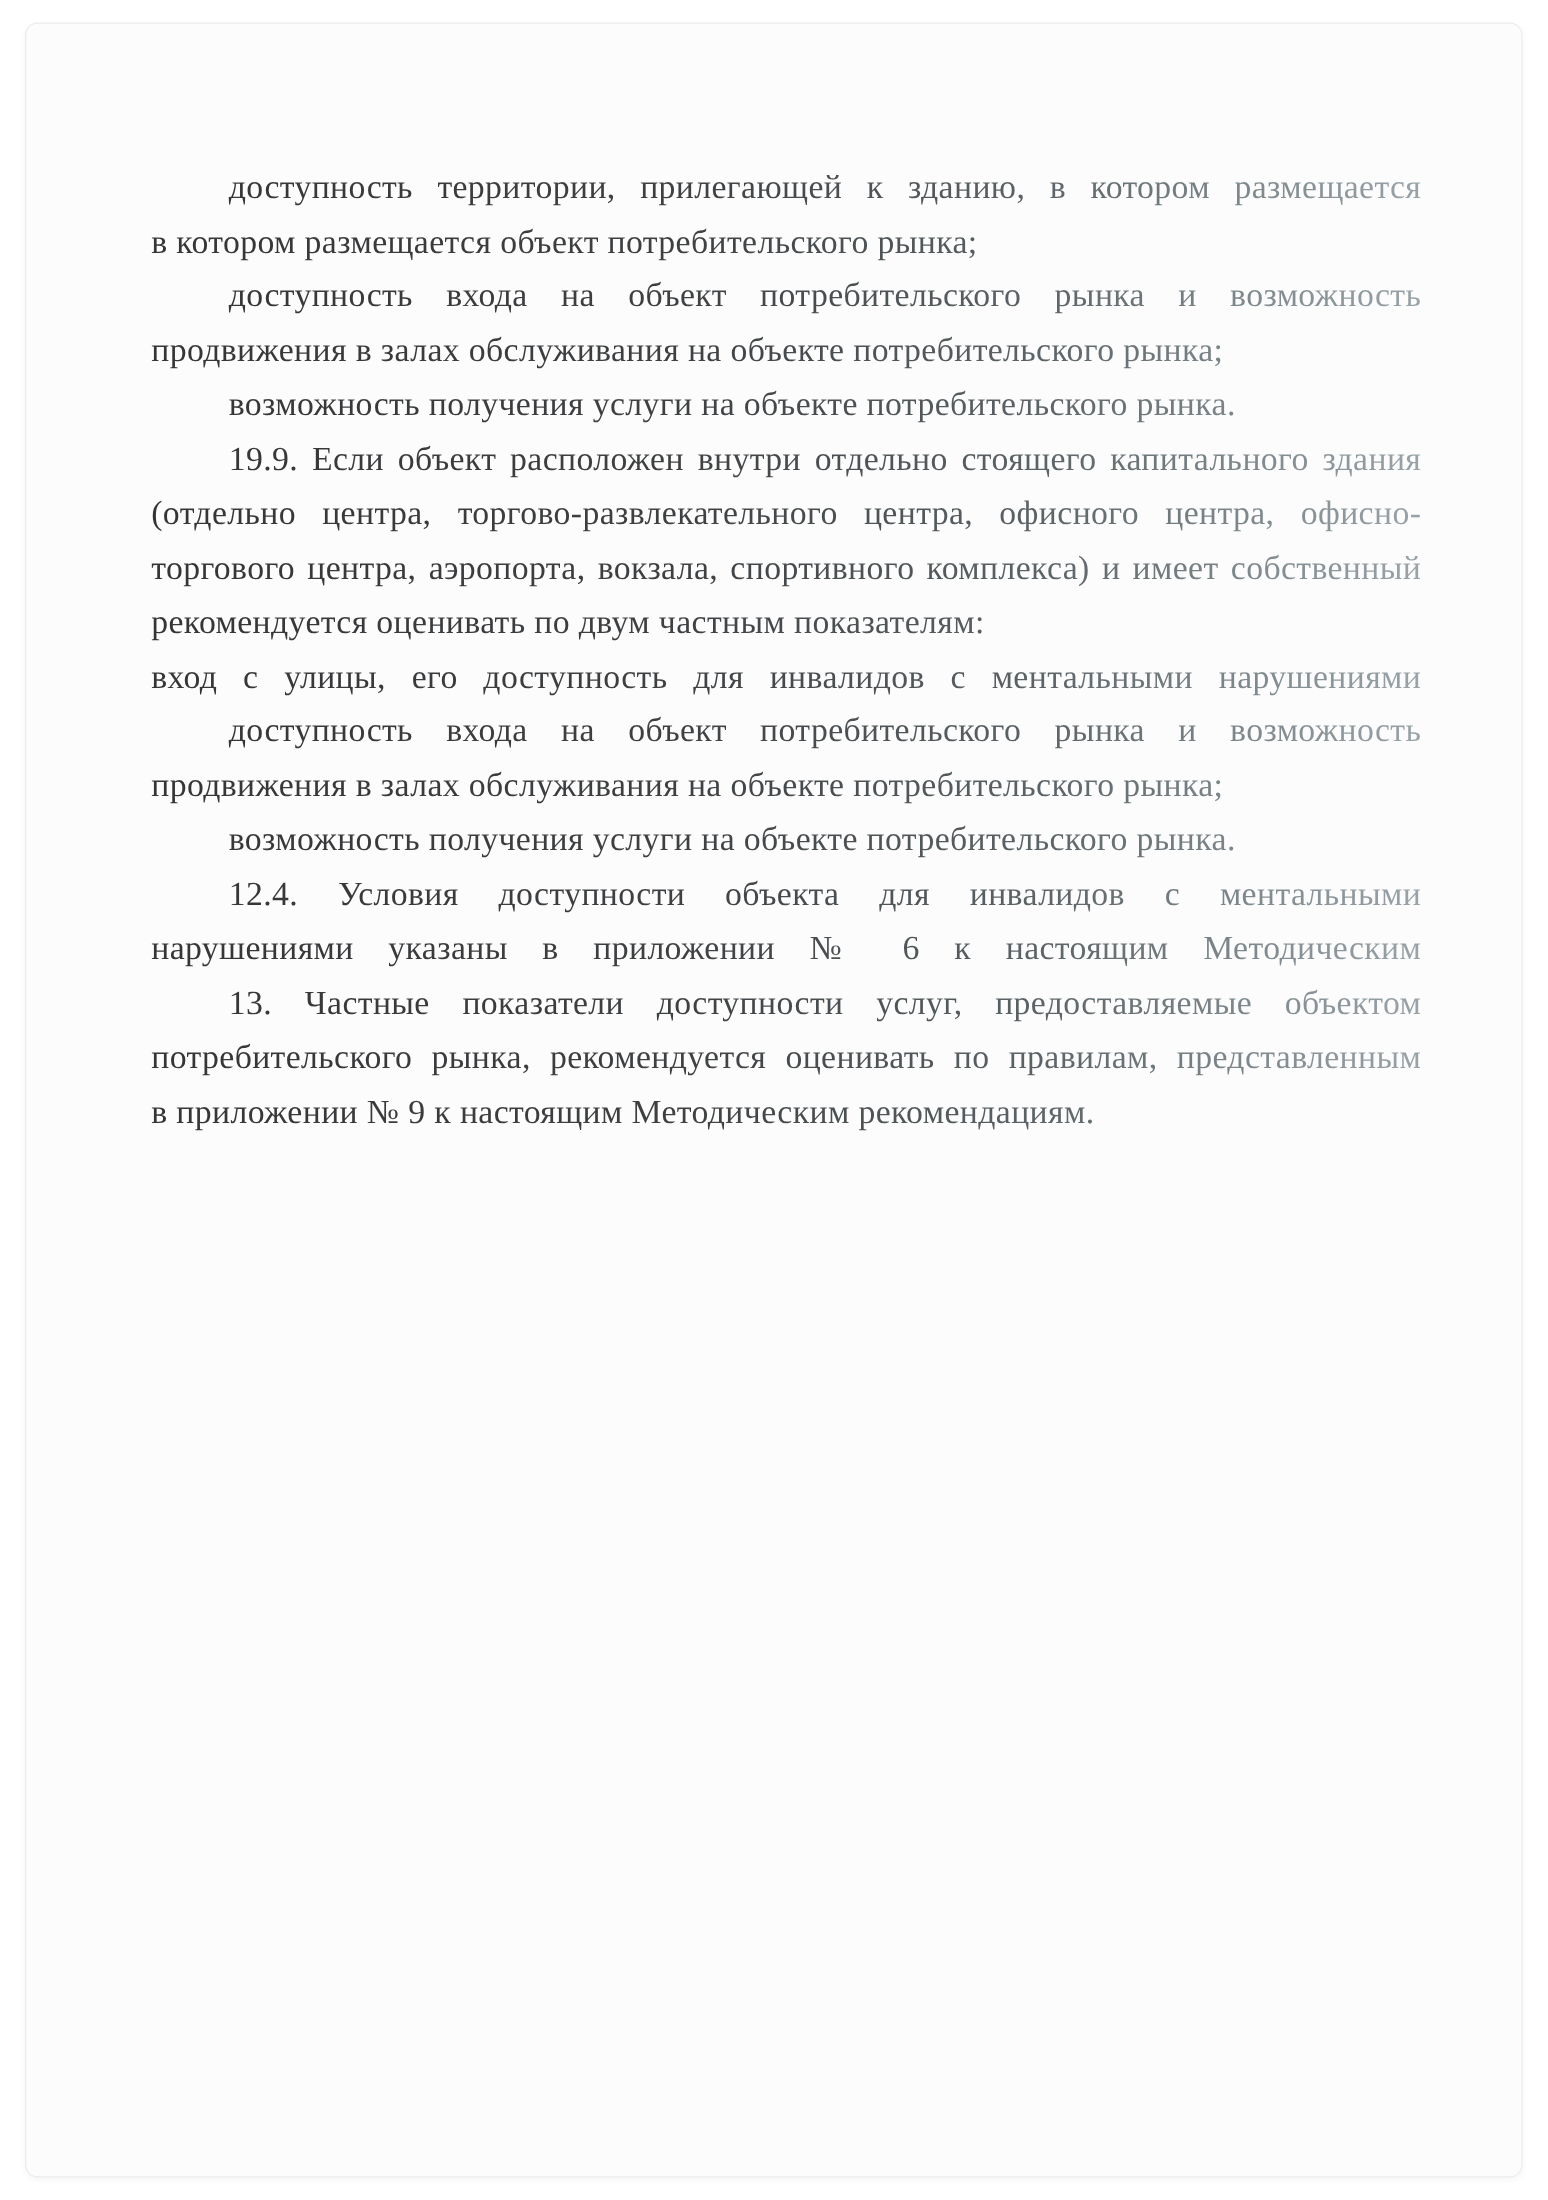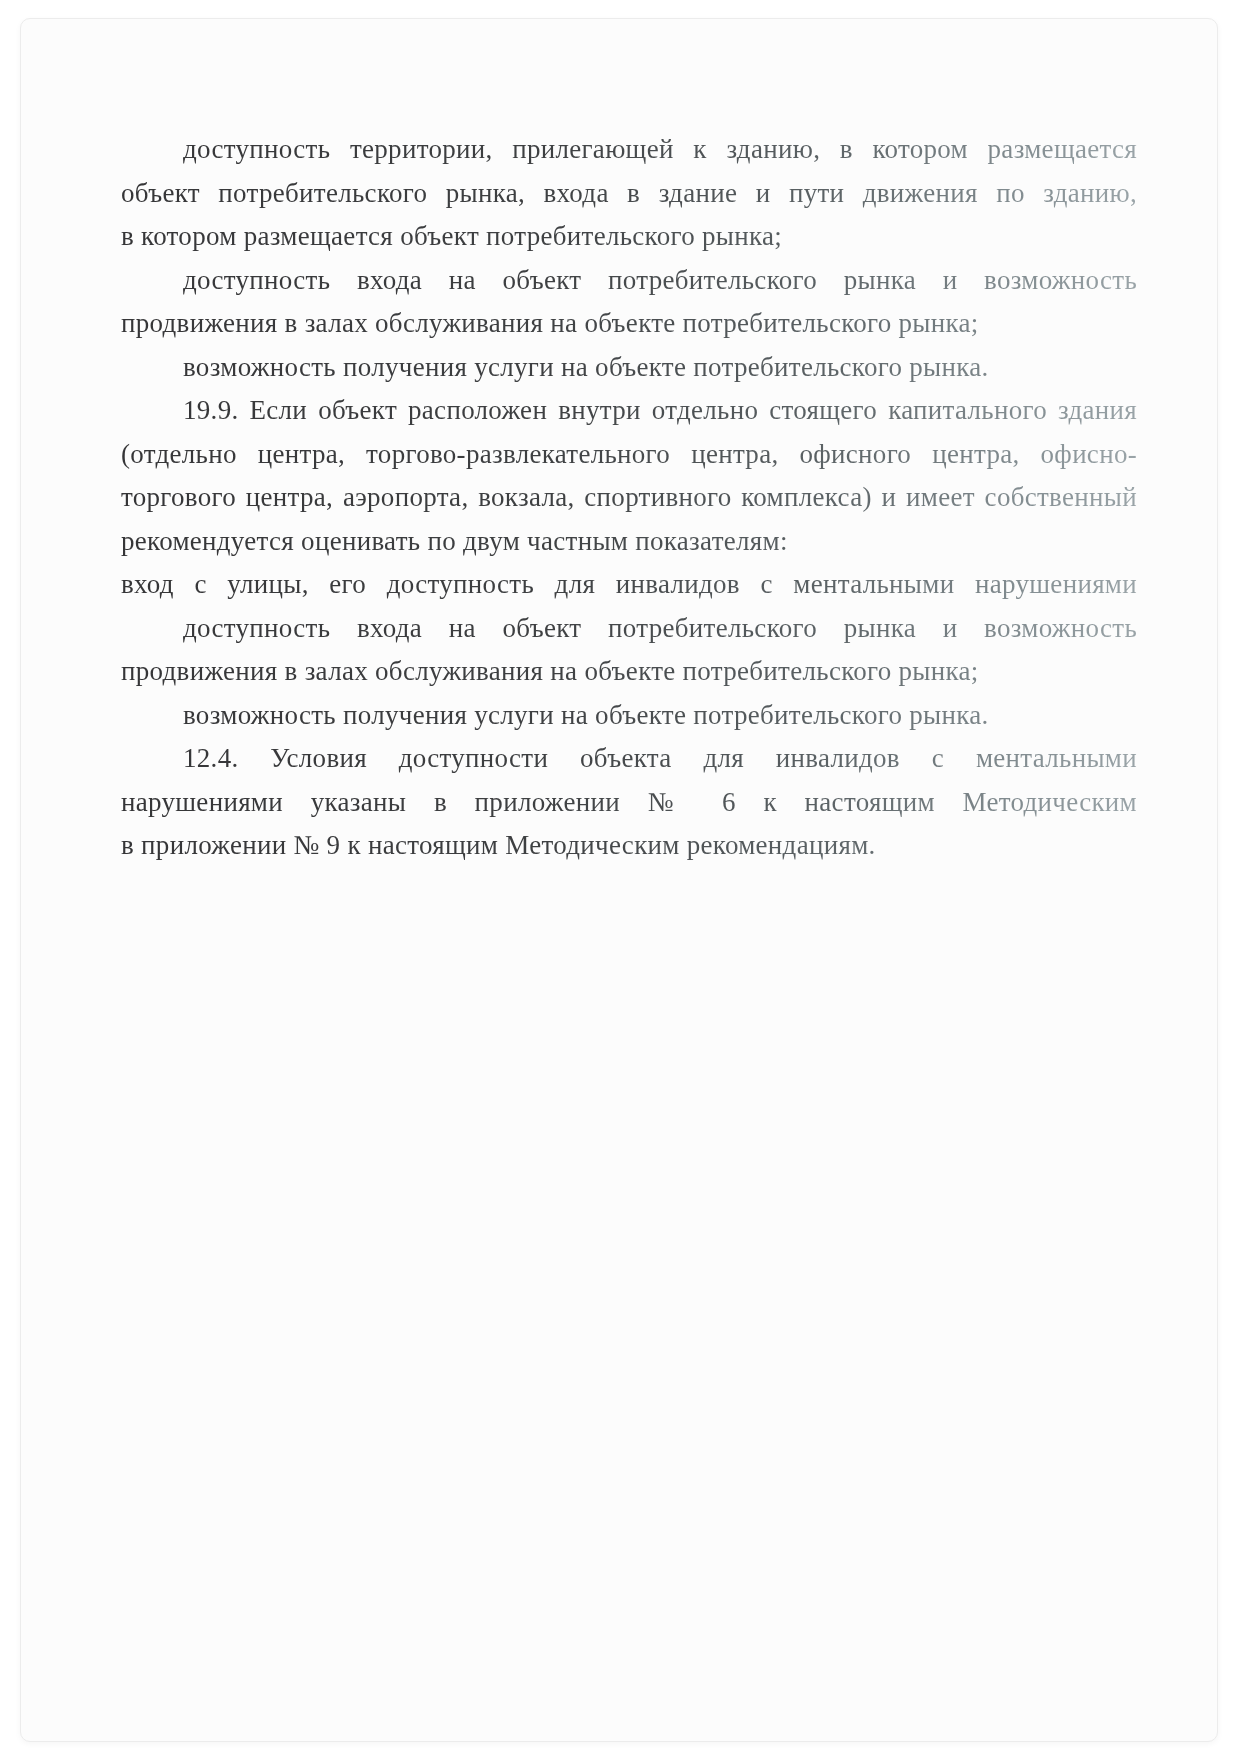--- a/index.html
+++ b/index.html
@@ -65,21 +65,20 @@
   .line.last { text-align-last: left; }
 </style>
 </head>
 <body>
 
 <div class="canvas">
   <div class="page">
     <div class="doc">
         <div class="para">
           <div class="line first">доступность территории, прилегающей к зданию, в котором размещается</div>
-          <div class="line">объект потребительского рынка, входа в здание и пути движения по зданию,</div>
           <div class="line last">в котором размещается объект потребительского рынка;</div>
         </div>
         <div class="para">
           <div class="line first">доступность входа на объект потребительского рынка и возможность</div>
           <div class="line last">продвижения в залах обслуживания на объекте потребительского рынка;</div>
         </div>
         <div class="para">
           <div class="line first last">возможность получения услуги на объекте потребительского рынка.</div>
         </div>
         <div class="para">
@@ -94,17 +93,19 @@
           <div class="line last">продвижения в залах обслуживания на объекте потребительского рынка;</div>
         </div>
         <div class="para">
           <div class="line first last">возможность получения услуги на объекте потребительского рынка.</div>
         </div>
         <div class="para">
           <div class="line first">12.4. Условия   доступности   объекта   для   инвалидов   с   ментальными</div>
           <div class="line">нарушениями   указаны   в   приложении   №   6   к   настоящим   Методическим</div>
         </div>
         <div class="para">
+          <div class="line first">13. Частные   показатели   доступности   услуг,   предоставляемые   объектом</div>
+          <div class="line">потребительского рынка, рекомендуется оценивать по правилам, представленным</div>
           <div class="line last">в приложении № 9 к настоящим Методическим рекомендациям.</div>
         </div>
       </div>
   </div>
 </div>
 
 </body></html>

